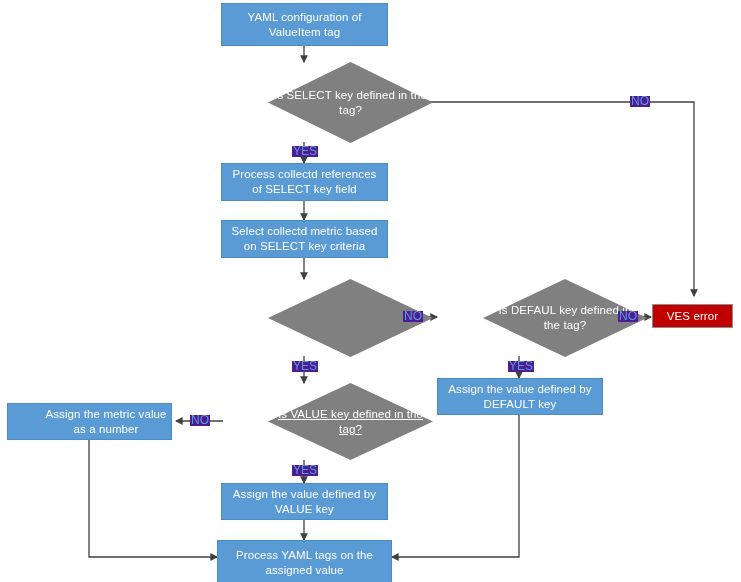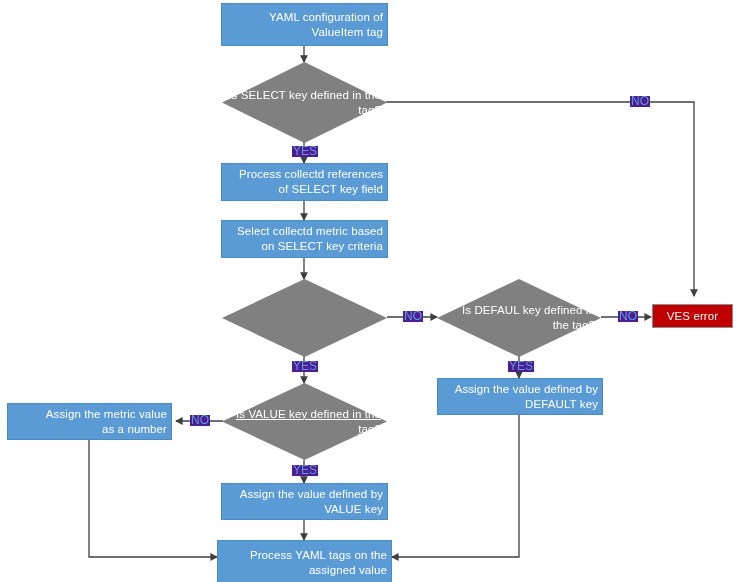--- a/index.html
+++ b/index.html
@@ -21,39 +21,40 @@
     top: 0;
     width: 741px;
     height: 582px;
   }
   .node {
     position: absolute;
     box-sizing: border-box;
     display: flex;
     align-items: center;
     justify-content: center;
-    text-align: right;
+    text-align: center;
     color: #ffffff;
     font-size: 11.5px;
     line-height: 15px;
     letter-spacing: 0.1px;
     z-index: 3;
   }
   .process {
     background: #5B9BD5;
     border: 1px solid #4a8bc4;
     padding: 2px 4px;
   }
   .error-node {
     background: #C00000;
     border: 1px solid #8d8d8d;
   }
   .decision {
     background: transparent;
     border: none;
+    margin-left: 46px;
   }
   .decision .dshape {
     position: absolute;
     left: 0;
     top: 0;
     width: 100%;
     height: 100%;
     background: #808080;
     clip-path: polygon(50% 0%, 100% 50%, 50% 100%, 0% 50%);
     z-index: 1;

